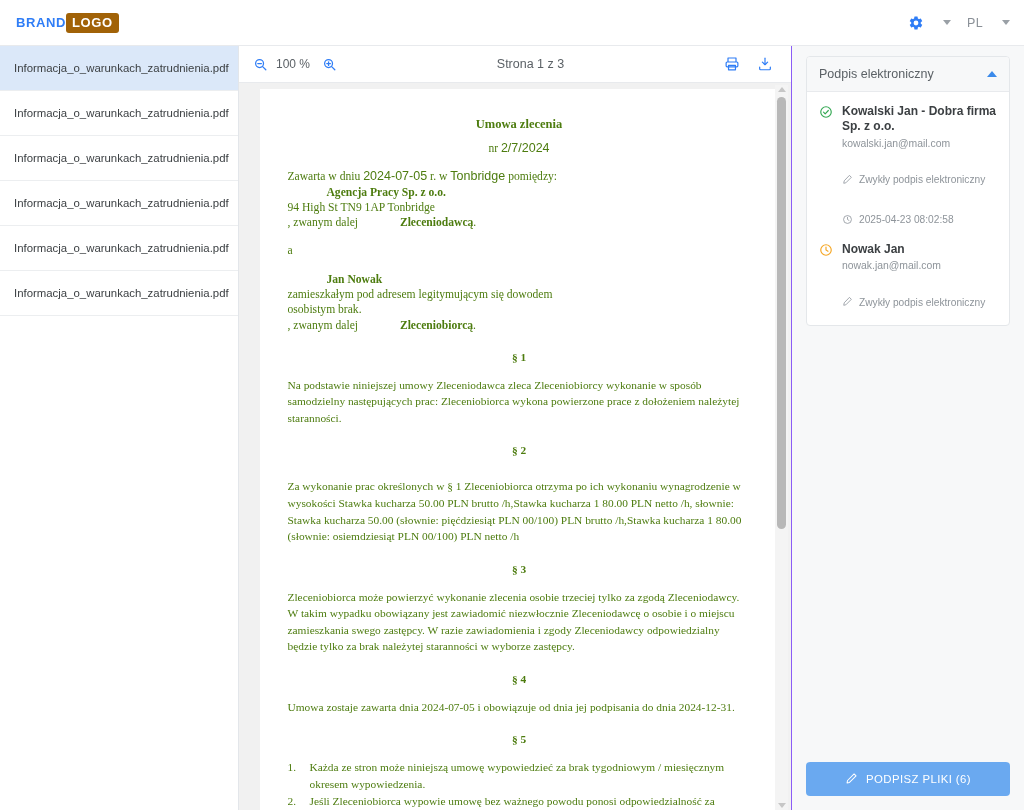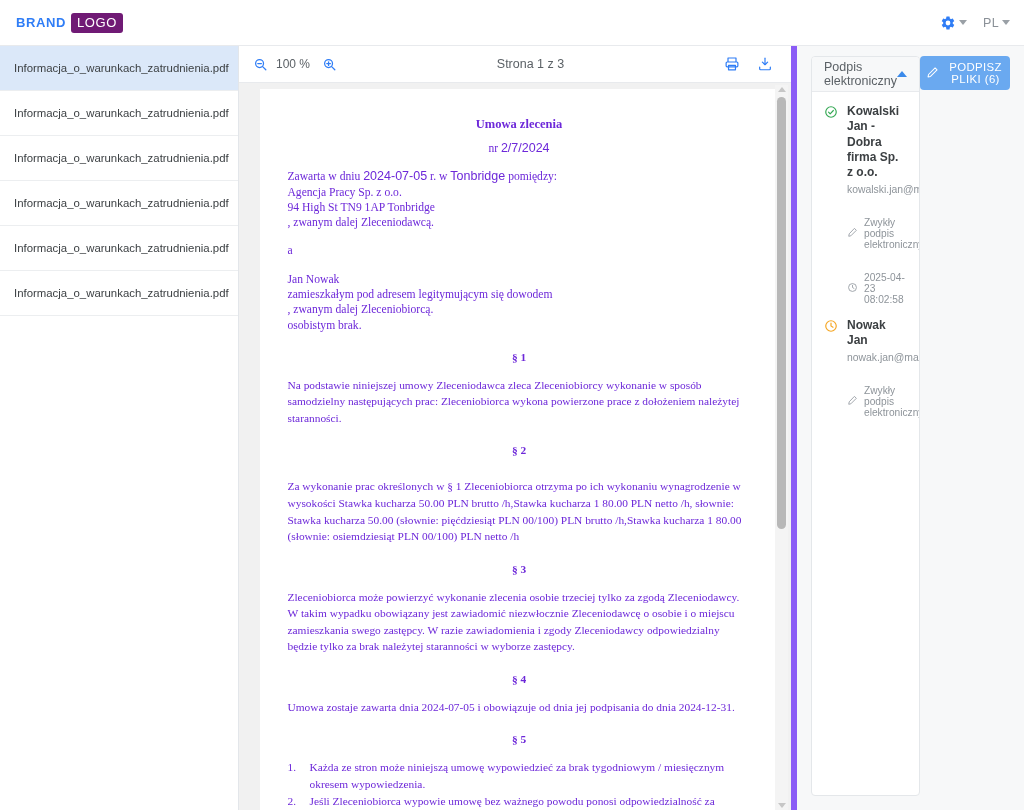--- a/index.html
+++ b/index.html
@@ -14,33 +14,33 @@
   .app { width: 1024px; height: 810px; display: flex; flex-direction: column; background:#fff; }
 
   
   .header {
     height: 46px; min-height:46px;
     display: flex; align-items: center;
     padding: 0 14px 0 16px;
     border-bottom: 1px solid #e8eaed;
     background: #ffffff;
   }
-  .brand { display:flex; align-items:center; gap:5px; }
+  .brand { display:flex; align-items:center; }
   .brand-text {
     font-size: 13px; font-weight: bold; color:#2f7df6;
     letter-spacing: .6px;
   }
   .brand-badge {
-    font-size: 13px; font-weight: normal; color:#ffffff;
-    background: #701a75; border-radius:3px;
+    font-size: 13px; font-weight: bold; color:#ffffff;
+    background: #a16207; border-radius:3px;
     padding: 2px 6px 3px; letter-spacing:.6px;
   }
   .header-spacer { flex:1; }
   .header-right { display:flex; align-items:center; gap:16px; }
-  .hdr-ctrl { display:flex; align-items:center; gap:3px; cursor:pointer; }
+  .hdr-ctrl { display:flex; align-items:center; gap:19px; cursor:pointer; }
   .gear { width:16px; height:16px; display:block; }
   .caret {
     width:0;height:0;border-left:4px solid transparent;border-right:4px solid transparent;
     border-top:5px solid #9aa0a6;
   }
   .lang-text { font-size:12.5px; color:#8a9097; letter-spacing:.3px; }
 
   
   .body { flex:1; display:flex; min-height:0; }
 
@@ -85,21 +85,21 @@
     display:flex; justify-content:center;
     overflow:hidden;
     padding-left:8px;
   }
   .page {
     width: 519px;
     background:#fff;
     margin-top:6px;
     padding: 28px 28px 20px 28px;
     font-family:"Liberation Serif", serif;
-    color:#6d28d9;
+    color:#4d7c0f;
     position:relative;
   }
   
   .scrollbar {
     position:absolute; right:3px; top:2px; bottom:0;
     width:13px; background:#f4f4f4;
   }
   .sb-arrow {
     position:absolute; top:2px; left:3px;
     width:0;height:0;border-left:4px solid transparent;border-right:4px solid transparent;
@@ -109,34 +109,34 @@
   .sb-thumb {
     position:absolute; left:2px; top:12px; width:9px; height:432px;
     background:#b8b8b8; border-radius:5px;
   }
 
   
   .d-title { text-align:center; font-weight:bold; font-size:12.5px; }
   .d-sub { text-align:center; font-size:11.5px; margin-top:9px; }
   .sans { font-family:"Liberation Sans", sans-serif; font-size:12.5px; }
   .d-line { font-size:11.6px; line-height:1.32; }
-  .d-bold { font-weight:normal; }
+  .d-bold { font-weight:bold;margin-left:39px; }
   .d-gap { height: 13px; }
   .d-para { font-size:11.4px; line-height:1.45; text-align:left; }
   .d-sec { text-align:center; font-weight:bold; font-size:11.4px; }
   .d-list { font-size:11.4px; line-height:1.5; }
   .d-list-row { display:flex; gap:9px; }
   .d-list-num { width:13px; flex:none; }
 
   
   .rightpanel {
     width: 233px; min-width:233px;
     background:#f7f8f9;
-    border-left:6px solid #8b5cf6;
-    display:flex; flex-direction:row;
+    border-left:1px solid #8b5cf6;
+    display:flex; flex-direction:column;
     padding: 10px 14px 14px 14px;
   }
   .card {
     background:#ffffff;
     border:1px solid #e4e7ea;
     border-radius:4px;
     overflow:hidden;
   }
   .card-head {
     height:35px; display:flex; align-items:center; justify-content:space-between;
@@ -265,24 +265,24 @@
           <div class="d-line d-bold">Agencja Pracy Sp. z o.o.</div>
           <div class="d-line"> 94 High St TN9 1AP Tonbridge</div>
           <div class="d-line">
             <span>, zwanym dalej </span><span class="d-bold">Zleceniodawcą</span><span>.</span>
           </div>
           <div class="d-gap"></div>
           <div class="d-line">a</div>
           <div class="d-gap"></div>
           <div class="d-line d-bold">Jan  Nowak</div>
           <div class="d-line">zamieszkałym pod adresem     legitymującym się dowodem</div>
+          <div class="d-line">osobistym brak.</div>
           <div class="d-line">
             <span>, zwanym dalej </span><span class="d-bold">Zleceniobiorcą</span><span>.</span>
           </div>
-          <div class="d-line">osobistym brak.</div>
 
           <div id="sections">
               <div class="d-gap" style="height: 18px;"></div>
               <div class="d-sec">§ 1</div>
               <div class="d-gap" style="height: 14px;"></div>
               <div class="d-para">Na podstawie niniejszej umowy Zleceniodawca zleca Zleceniobiorcy wykonanie w sposób samodzielny następujących prac: Zleceniobiorca wykona powierzone prace z dołożeniem należytej staranności.</div>
               <div class="d-gap" style="height: 18px;"></div>
               <div class="d-sec">§ 2</div>
               <div class="d-gap" style="height: 22px;"></div>
               <div class="d-para">Za wykonanie prac określonych w § 1 Zleceniobiorca otrzyma po ich wykonaniu wynagrodzenie w wysokości Stawka kucharza 50.00 PLN brutto /h,Stawka kucharza 1 80.00 PLN netto /h, słownie: Stawka kucharza 50.00 (słownie: pięćdziesiąt PLN 00/100) PLN brutto /h,Stawka kucharza 1 80.00 (słownie: osiemdziesiąt PLN 00/100) PLN netto /h</div>

